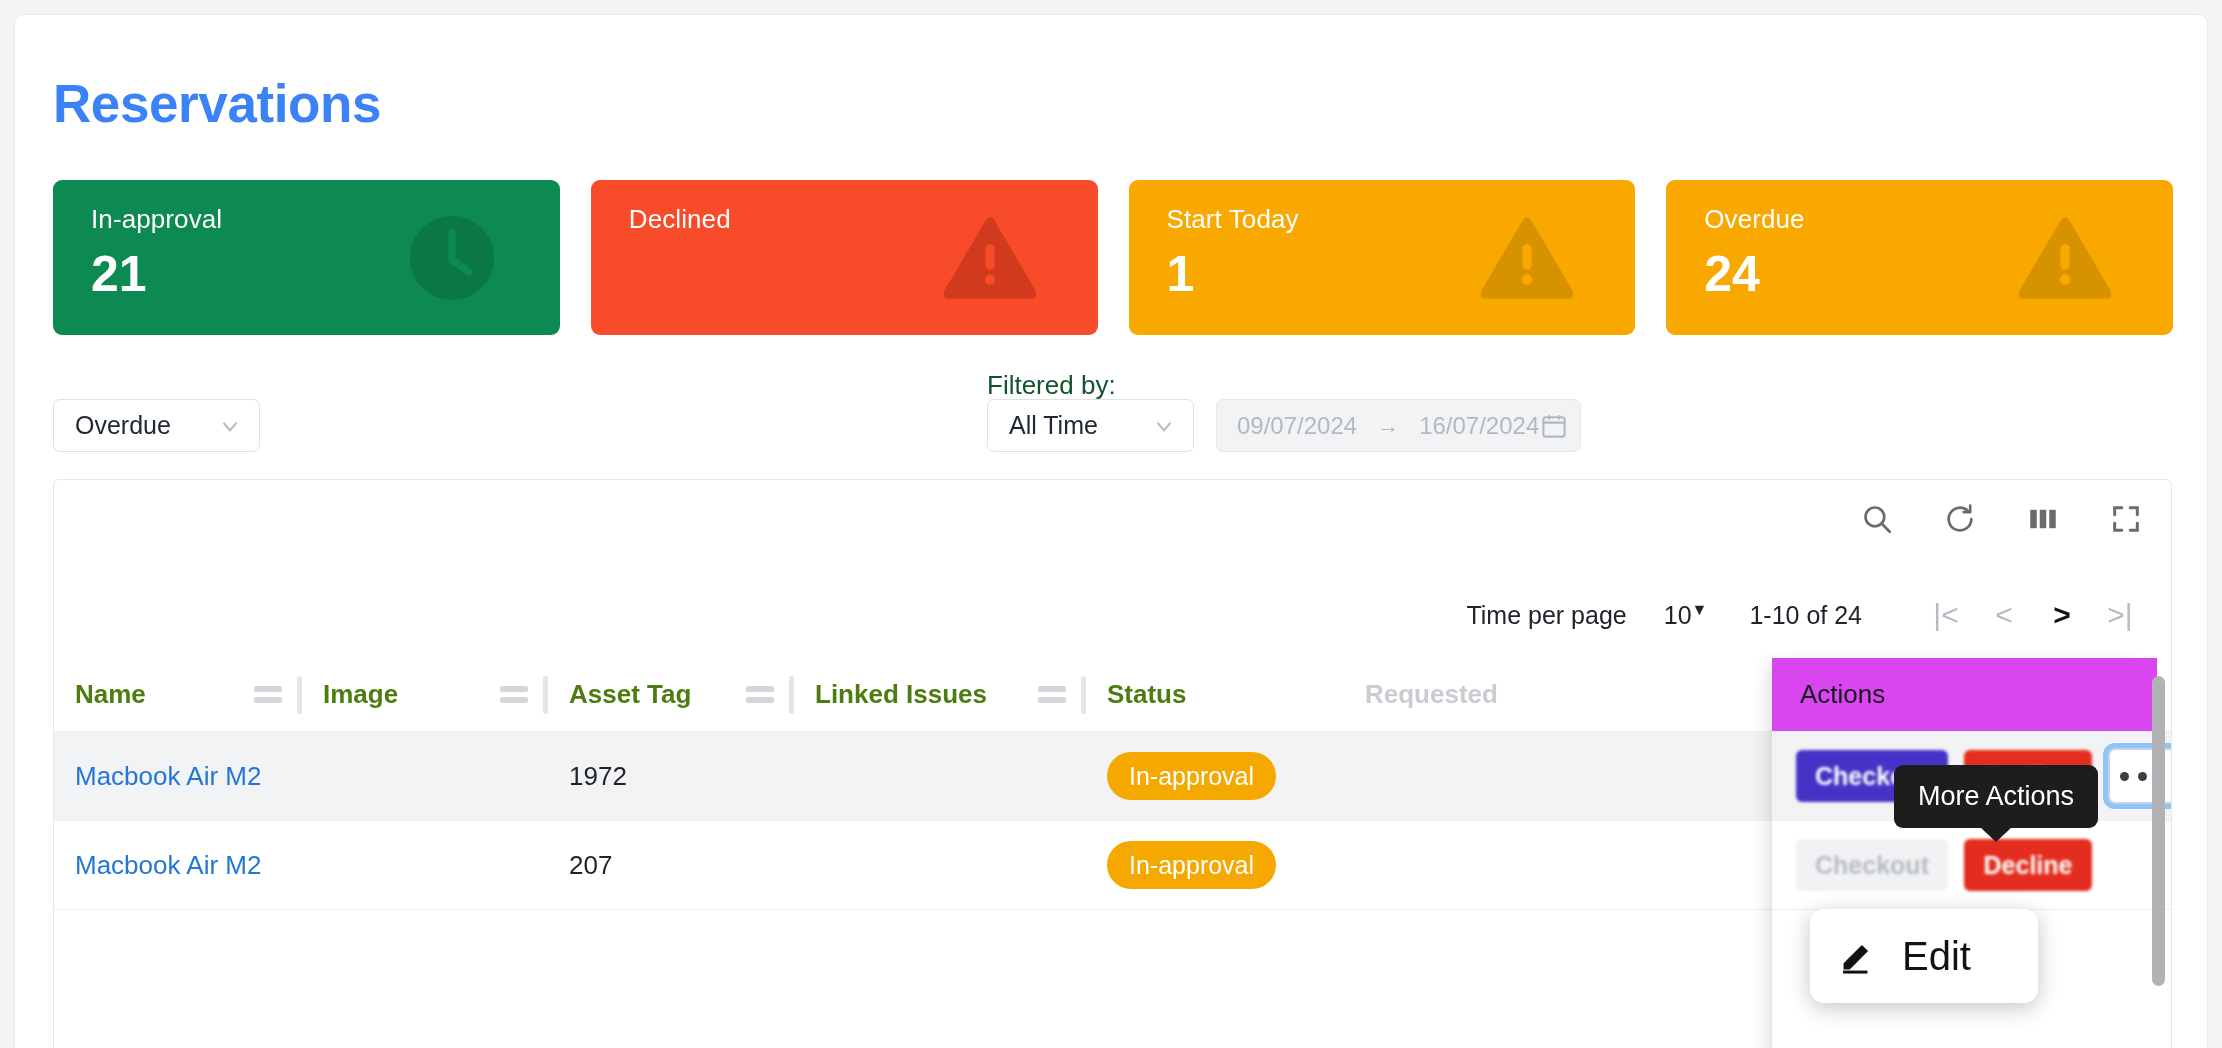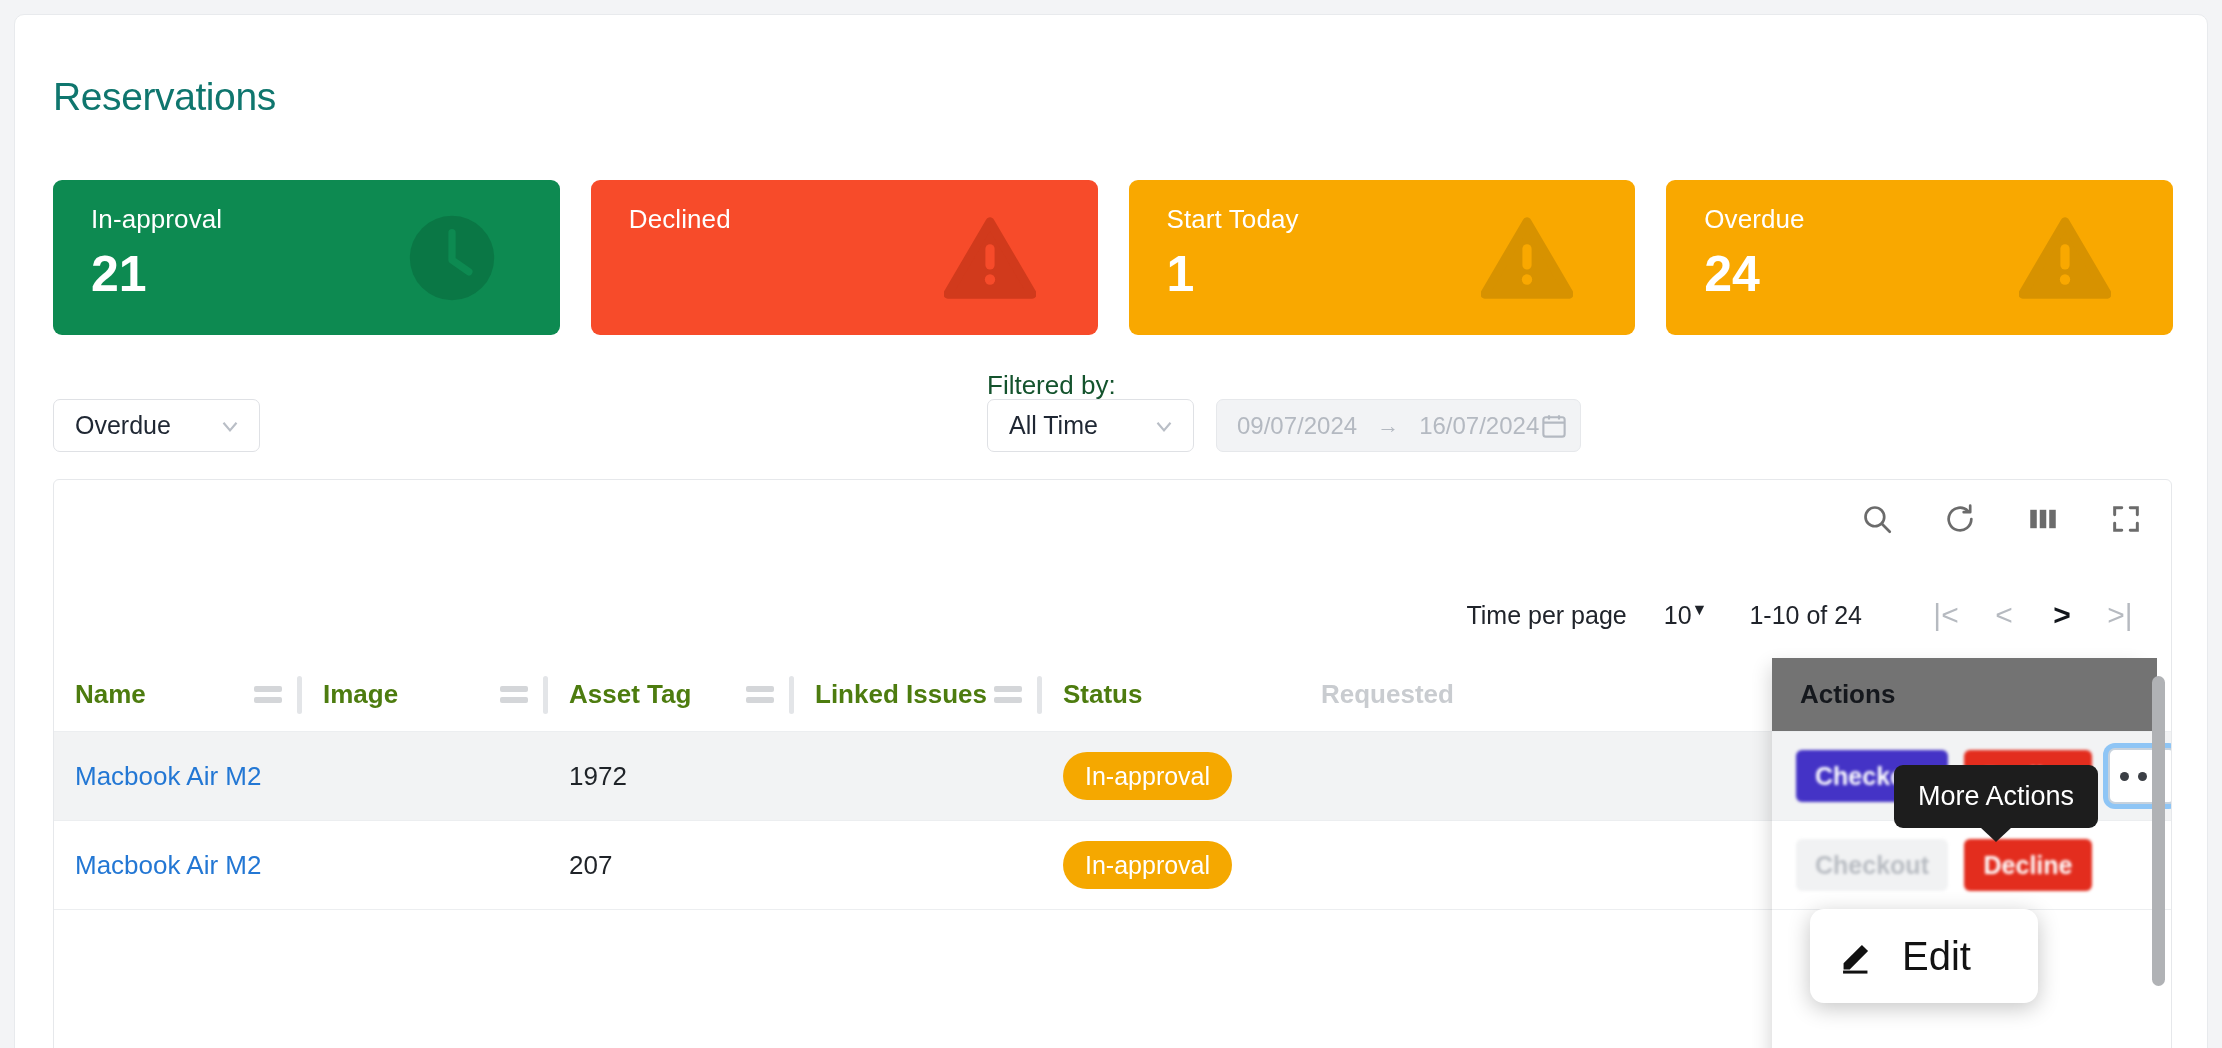--- a/index.html
+++ b/index.html
@@ -18,23 +18,23 @@
     width: 2194px; height: 1048px;
     background: #ffffff;
     border: 1px solid #e8eaed;
     border-radius: 10px;
     overflow: hidden;
   }
 
   .page-title {
     position: absolute;
     left: 38px; top: 62px;
-    font-size: 39px;
-    font-weight: 400;
-    color: #0f766e;
+    font-size: 53px;
+    font-weight: 700;
+    color: #3b82f6;
     letter-spacing: -0.4px;
     line-height: 1;
   }
 
   
   .stats-row {
     position: absolute;
     left: 38px; top: 165px;
     width: 2120px; height: 155px;
     display: flex;
@@ -194,21 +194,21 @@
     transform: translateY(-50%);
     display: flex; align-items: center; gap: 15px;
   }
   .eq-icon { display: flex; flex-direction: column; gap: 5px; cursor: pointer; }
   .eq-icon i { display: block; width: 28px; height: 6px; background: #d4d6d9; border-radius: 2px; }
   .resize-handle { width: 5px; height: 38px; background: #e3e5e8; border-radius: 3px; cursor: col-resize; }
 
   .col-name   { width: 248px; }
   .col-image  { width: 246px; }
   .col-asset  { width: 246px; }
-  .col-issues { width: 248px; }
+  .col-issues { width: 292px; }
   .col-status { width: 258px; }
   .col-req    { width: 300px; }
 
   .trow {
     position: absolute;
     left: 0;
     width: 100%; height: 89px;
     display: flex;
     align-items: center;
     border-bottom: 1px solid #eceef0;
@@ -239,23 +239,23 @@
     width: 385px;
     bottom: 0;
     background: #ffffff;
     box-shadow: -10px 0 18px -8px rgba(0,0,0,0.16);
     z-index: 6;
   }
   .pinned-head {
     height: 74px;
     display: flex; align-items: center;
     padding-left: 28px;
-    font-size: 26px; font-weight: 700; color: #15181d;
+    font-size: 26px; font-weight: 400; color: #15181d;
     border-bottom: 1px solid #eceef0;
-    background: #737373;
+    background: #d946ef;
   }
   .pinned-row {
     height: 89px;
     display: flex; align-items: center;
     gap: 16px;
     padding-left: 24px;
     border-bottom: 1px solid #eceef0;
   }
   .pinned-row.a1 { background: #f2f3f4; }
   .pinned-row.a2 { background: #ffffff; }

